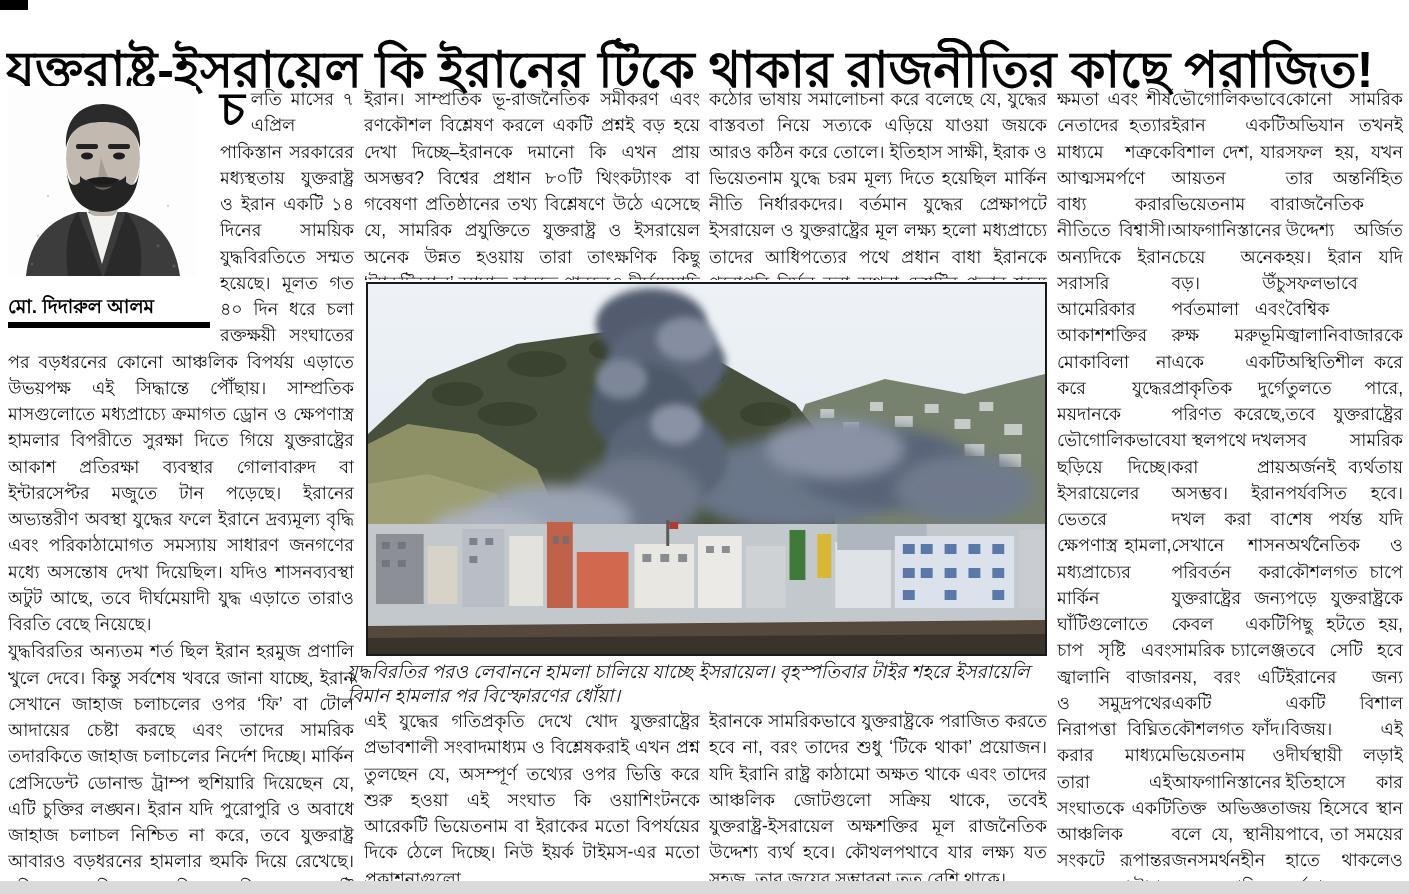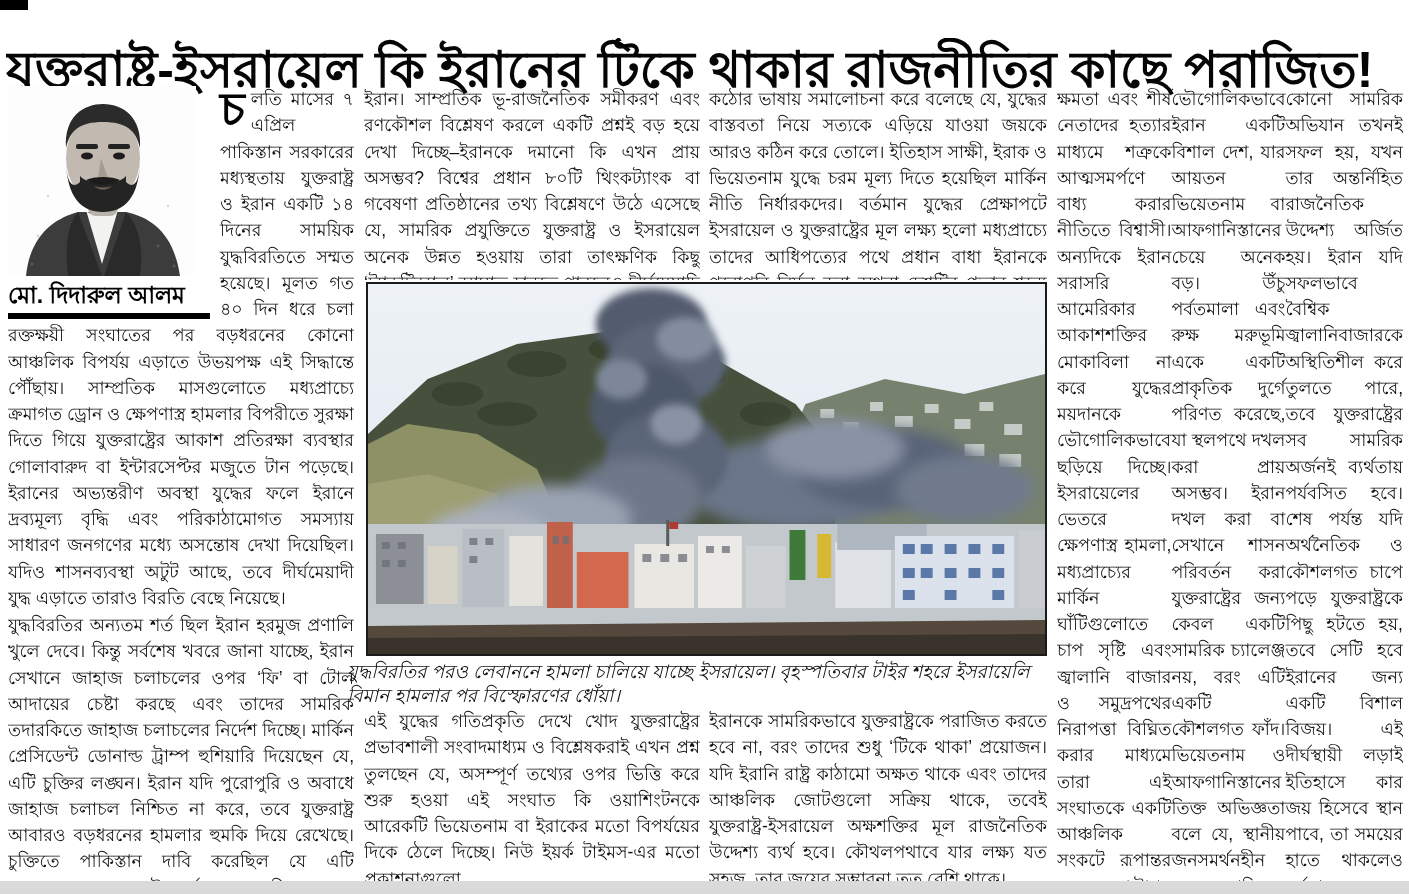--- a/index.html
+++ b/index.html
@@ -20,22 +20,22 @@
   .col p{margin:0 0 1px 0;}
   .col1{left:8px;top:86px;width:346px;height:804px;}
   .col2-top{left:364px;top:86px;width:336px;height:194px;}
   .col3-top{left:709px;top:86px;width:338px;height:194px;}
   .col2-bottom{left:364px;top:708px;width:336px;height:180px;}
   .col3-bottom{left:709px;top:708px;width:338px;height:180px;}
   .col4{left:1057px;top:86px;width:346px;height:800px;display:flex;}
   .author-float{float:left;width:202px;margin:0 10px 2px 0;}
   .portrait-frame{width:188px;height:190px;overflow:hidden;background:#fff;}
   .author-name{
-    font-weight:700;font-size:23px;line-height:1.2;white-space:nowrap;
-    border-bottom:6px solid #000;padding-bottom:3px;margin-top:6px;color:#000;
+    font-weight:700;font-size:19px;line-height:1.2;white-space:nowrap;
+    border-bottom:6px solid #000;padding-bottom:3px;margin-top:20px;color:#000;
   }
   .dropcap{float:left;font-size:46px;line-height:0.85;font-weight:700;padding:4px 6px 0 0;color:#000;}
   .news-photo{
     position:absolute;left:366px;top:282px;width:681px;height:374px;
     border:2px solid #1a1a1a;box-sizing:border-box;background:#dfe7ee;
   }
   .news-photo svg{display:block;width:100%;height:100%;}
   .photo-caption{
     position:absolute;left:347px;top:660px;width:686px;
     font-size:18.5px;font-weight:400;font-style:italic;line-height:1.28;color:#111;

